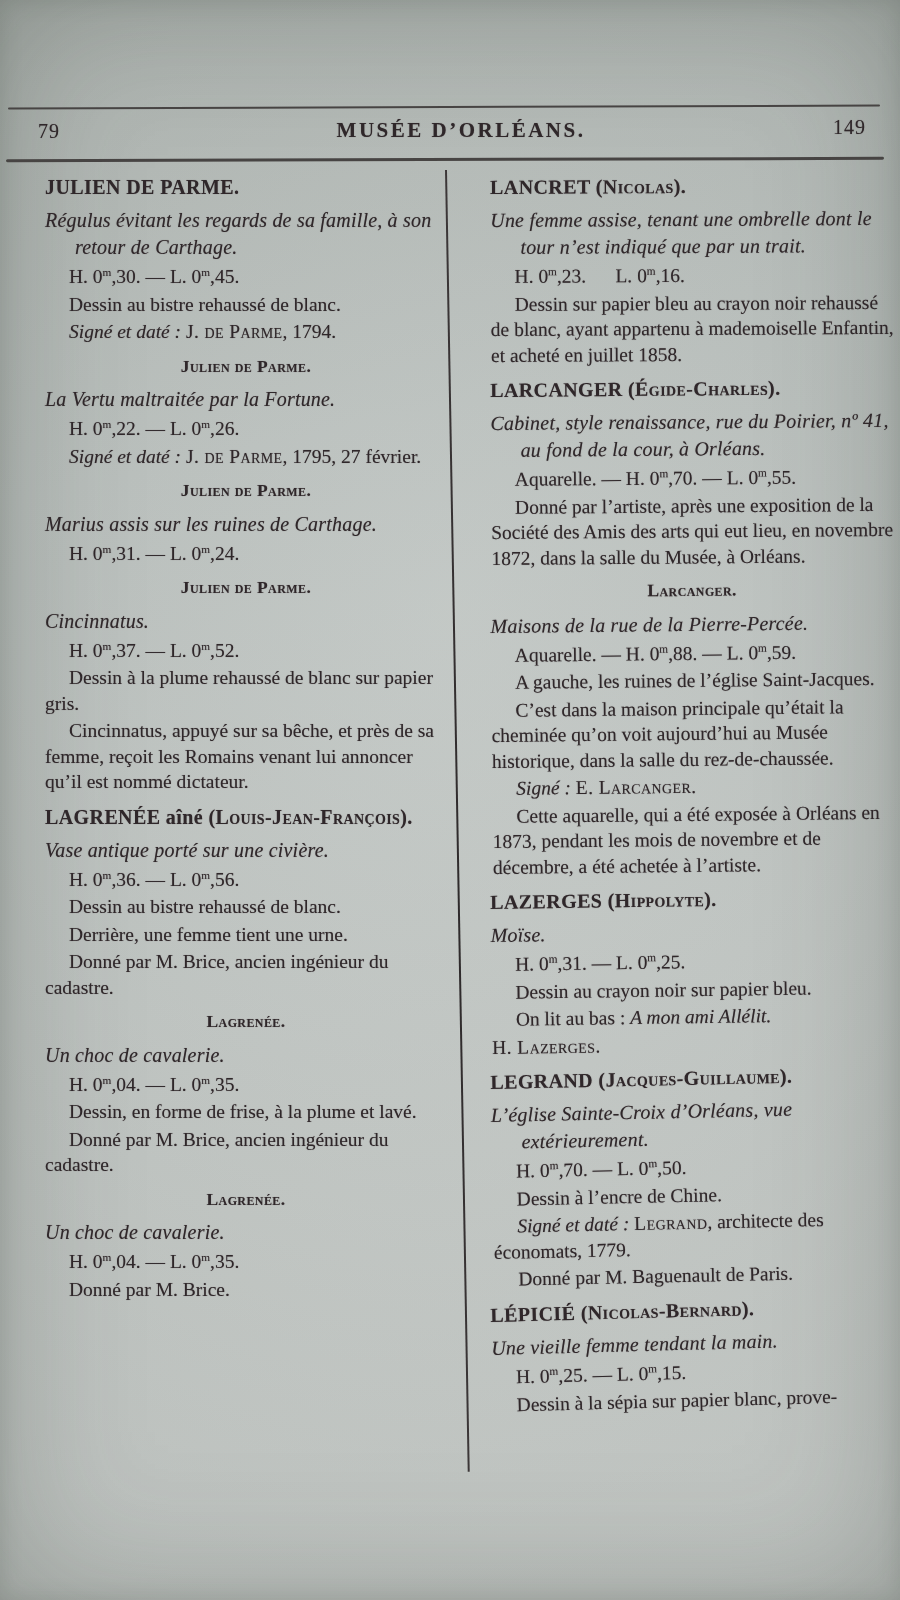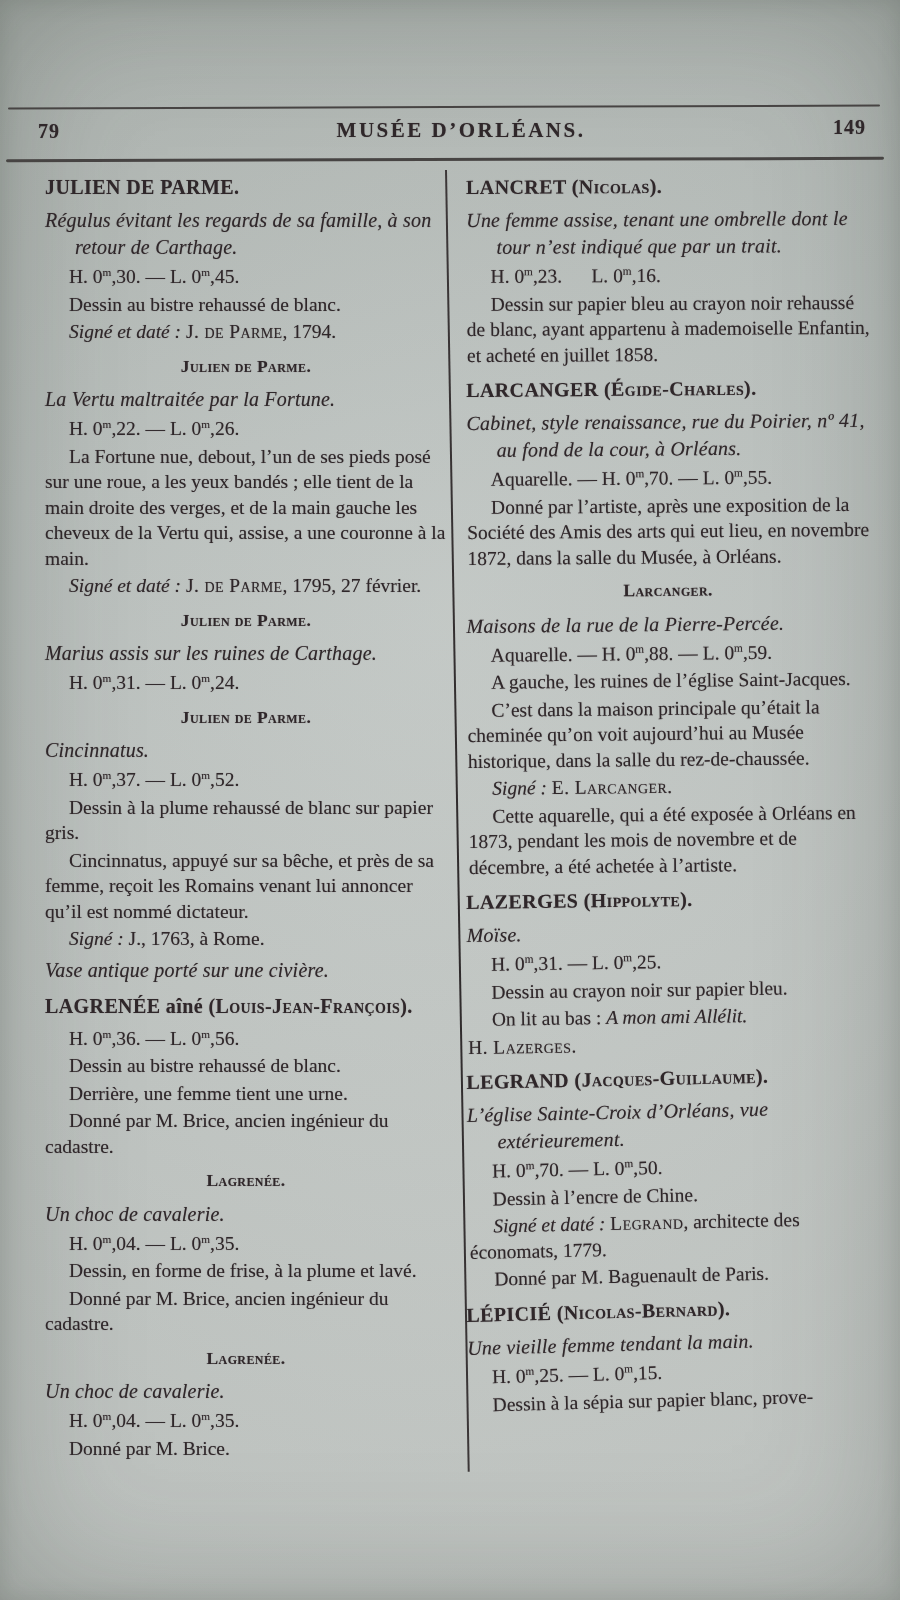--- a/index.html
+++ b/index.html
@@ -10,28 +10,28 @@
     background:
       radial-gradient(130% 90% at 50% 38%, rgba(255,255,255,0.10), rgba(20,30,25,0.10)),
       linear-gradient(168deg,#b0b6b2 0%,#bac0bd 28%,#c2c7c4 62%,#ccd0cd 100%);
     box-shadow: inset 0 0 140px rgba(45,55,48,0.28), inset 0 0 22px rgba(60,70,62,0.18);
   }
   .page *{text-shadow:0 0 1px rgba(56,44,46,0.45);}
   .rule{position:absolute;background:var(--rule,#474443);}
   .rule-top{top:106px;left:8px;width:872px;height:2px;border-radius:2px;transform:rotate(-0.2deg);}
   .rule-mid{top:158px;left:6px;width:878px;height:3px;border-radius:3px;transform:rotate(-0.15deg);}
   header{position:absolute;top:114px;left:0;right:0;height:40px;}
-  .page-num{position:absolute;font-size:20px;font-weight:bold;letter-spacing:1px;}
+  .page-num{position:absolute;font-size:20px;font-weight:normal;letter-spacing:1px;}
   .page-num.left{left:38px;top:6px;}
   .page-num.right{right:34px;top:2px;}
   .running-title{position:absolute;left:0;right:0;top:4px;text-align:center;
     font-size:21px;font-weight:bold;letter-spacing:2.5px;padding-left:22px;}
   .col{position:absolute;top:172px;}
   .col-left{left:36px;width:402px;margin-left:9px;}
-  .col-right{left:466px;width:404px;}
+  .col-right{left:490px;width:404px;}
   .divider{position:absolute;left:445px;top:170px;width:2px;height:1302px;
     background:linear-gradient(#3c3738,#2e2a2b 60%,#3c3738);transform-origin:top center;transform:rotate(-1deg);}
   .entry{margin-bottom:5px;transform-origin:left top;}
   .line{margin:0 0 2px;font-size:19.5px;line-height:25.5px;}
   .artist-heading{font-size:20px;font-weight:bold;letter-spacing:0.4px;margin:9px 0 6px;line-height:27px;}
   .entry:first-child .artist-heading{margin-top:2px;}
   .artist-heading-centered{text-align:center;font-size:17.5px;font-weight:bold;margin:9px 0 7px;letter-spacing:0.6px;}
   .title{font-style:italic;font-size:20px;line-height:27px;padding-left:30px;text-indent:-30px;margin-bottom:3px;letter-spacing:0.2px;}
   .dim{padding-left:24px;white-space:pre-wrap;margin-bottom:2px;}
   .body,.signature{text-indent:24px;}
@@ -64,39 +64,37 @@
         <p class="line artist-heading"><span>JULIEN DE PARME.</span></p>
         <p class="line title"><span>Régulus évitant les regards de sa famille, à son retour de Carthage.</span></p>
         <p class="line dim"><span>H. </span><span>0</span><sup>m</sup><span>,</span><span>30. — L. </span><span>0</span><sup>m</sup><span>,</span><span>45.</span></p>
         <p class="line body"><span>Dessin au bistre rehaussé de blanc.</span></p>
         <p class="line signature"><span class="it">Signé et daté : </span><span class="sc">J. de Parme</span><span>, 1794.</span></p>
       </article>
       <article class="entry">
         <p class="line artist-heading-centered"><span class="sc">Julien de Parme.</span></p>
         <p class="line title"><span>La Vertu maltraitée par la Fortune.</span></p>
         <p class="line dim"><span>H. </span><span>0</span><sup>m</sup><span>,</span><span>22. — L. </span><span>0</span><sup>m</sup><span>,</span><span>26.</span></p>
-        <p class="line body"><span>La Fortune nue, debout, l’un de ses pieds posé sur une roue, a les yeux bandés ; elle tient de la main droite des verges, et de la main gauche les cheveux de la Vertu qui, assise, a une couronne à la main.</span></p>
         <p class="line signature"><span class="it">Signé et daté : </span><span class="sc">J. de Parme</span><span>, 1795, 27 février.</span></p>
       </article>
       <article class="entry">
         <p class="line artist-heading-centered"><span class="sc">Julien de Parme.</span></p>
         <p class="line title"><span>Marius assis sur les ruines de Carthage.</span></p>
         <p class="line dim"><span>H. </span><span>0</span><sup>m</sup><span>,</span><span>31. — L. </span><span>0</span><sup>m</sup><span>,</span><span>24.</span></p>
       </article>
       <article class="entry">
         <p class="line artist-heading-centered"><span class="sc">Julien de Parme.</span></p>
         <p class="line title"><span>Cincinnatus.</span></p>
         <p class="line dim"><span>H. </span><span>0</span><sup>m</sup><span>,</span><span>37. — L. </span><span>0</span><sup>m</sup><span>,</span><span>52.</span></p>
         <p class="line body"><span>Dessin à la plume rehaussé de blanc sur papier gris.</span></p>
         <p class="line body"><span>Cincinnatus, appuyé sur sa bêche, et près de sa femme, reçoit les Romains venant lui annoncer qu’il est nommé dictateur.</span></p>
-        <p class="line signature"><span class="it">Signé : </span><span>J., 1763, à Rome.</span></p>
       </article>
       <article class="entry">
+        <p class="line artist-heading"><span>LAGRENÉE aîné </span><span class="sc">(Louis-Jean-François).</span></p>
         <p class="line title"><span>Vase antique porté sur une civière.</span></p>
-        <p class="line artist-heading"><span>LAGRENÉE aîné </span><span class="sc">(Louis-Jean-François).</span></p>
         <p class="line dim"><span>H. </span><span>0</span><sup>m</sup><span>,</span><span>36. — L. </span><span>0</span><sup>m</sup><span>,</span><span>56.</span></p>
         <p class="line body"><span>Dessin au bistre rehaussé de blanc.</span></p>
         <p class="line body"><span>Derrière, une femme tient une urne.</span></p>
         <p class="line body"><span>Donné par M. Brice, ancien ingénieur du cadastre.</span></p>
       </article>
       <article class="entry">
         <p class="line artist-heading-centered"><span class="sc">Lagrenée.</span></p>
         <p class="line title"><span>Un choc de cavalerie.</span></p>
         <p class="line dim"><span>H. </span><span>0</span><sup>m</sup><span>,</span><span>04. — L. </span><span>0</span><sup>m</sup><span>,</span><span>35.</span></p>
         <p class="line body"><span>Dessin, en forme de frise, à la plume et lavé.</span></p>

